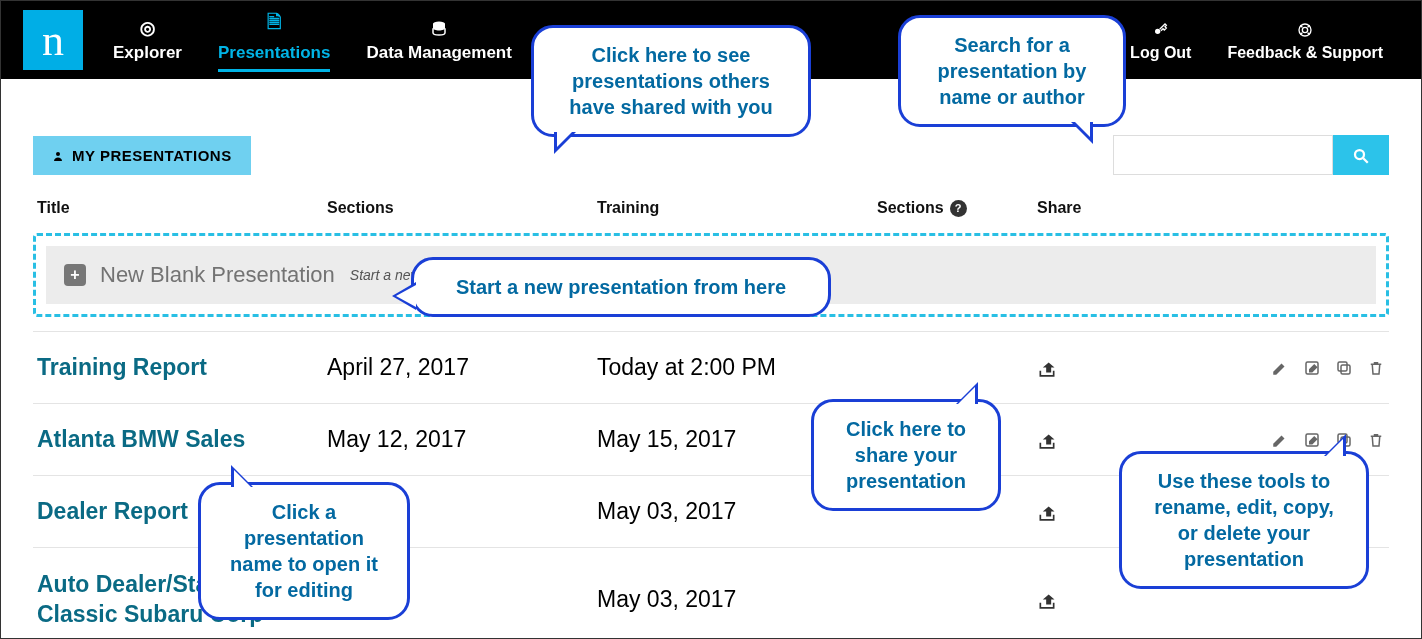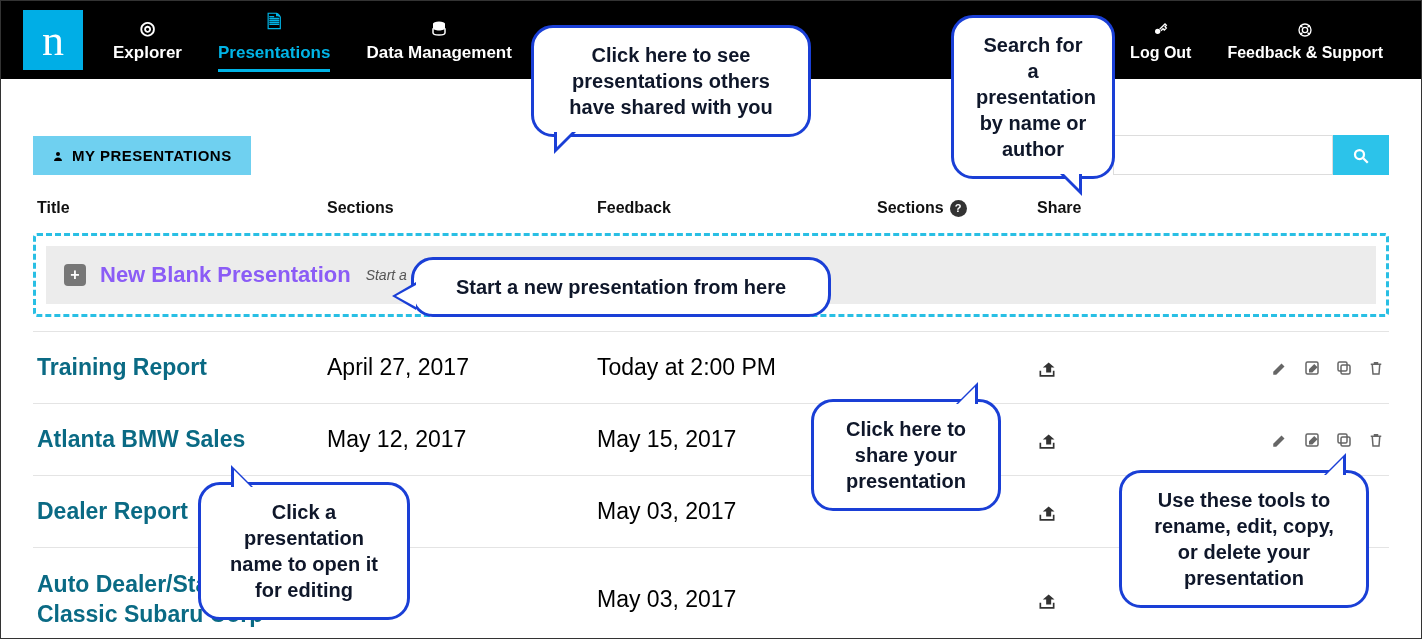--- a/index.html
+++ b/index.html
@@ -101,21 +101,21 @@
   .new-row {
     background:#ececec;
     padding: 16px 18px;
     display:flex; align-items:center;
     cursor:pointer;
   }
   .plus-box {
     width:22px;height:22px;background:#777;border-radius:4px;color:#fff;
     display:flex;align-items:center;justify-content:center;font-weight:900;font-size:16px;margin-right:14px;
   }
-  .new-title { font-size:22px; font-weight:700; color:#8b5cf6; margin-right:15px;}
+  .new-title { font-size:22px; font-weight:400; color:#737373; margin-right:15px;}
   .new-sub { font-style:italic; color:#555; font-size:14px;}
 
   
   .row {
     display:flex; align-items:center;
     border-top:1px solid #e4e4e4;
     padding: 22px 4px;
     font-size:23px;
   }
   .row:last-child { border-bottom:1px solid #e4e4e4; }
@@ -127,21 +127,21 @@
   
   .callout {
     position:absolute;
     background:#fff;
     border:3px solid #1a3fd6;
     border-radius:22px;
     padding: 14px 22px;
     font-size:20px;
     font-weight:700;
     text-align:center;
-    color:#0f172a;
+    color:#0369a1;
     box-shadow:none;
     z-index:50;
     line-height:1.3;
   }
   .callout .tail {
     position:absolute;
     width:0;height:0;
   }
   
   .tail-bl { 
@@ -262,21 +262,21 @@
             <circle cx="10" cy="10" r="6"></circle>
             <path d="M15 15l6 6"></path>
           </svg>
       </button>
     </div>
   </div>
 
   <div class="thead">
     <div class="col-title">Title</div>
     <div class="col-created">Sections</div>
-    <div class="col-modified">Feedback</div>
+    <div class="col-modified">Training</div>
     <div class="col-sections">
       <span>Sections</span>
       <span class="help-circle">?</span>
     </div>
     <div class="col-share">Share</div>
     <div class="col-tools"></div>
   </div>
 
   <div class="new-wrapper">
     <div class="new-row">
@@ -383,36 +383,36 @@
     </div>
 
   </div>
 </div>
 
 <div class="callout" style="top:24px; left:530px; width:280px;">
   <span>Click here to see presentations others have shared with you</span>
   <div class="tail tail-bl"></div>
 </div>
 
-<div class="callout" style="top:14px; left:950px; width:164px;">
+<div class="callout" style="top:14px; left:897px; width:228px;">
   <span>Search for a presentation by name or author</span>
   <div class="tail tail-br"></div>
 </div>
 
 <div class="callout" style="top:256px; left:410px; width:420px;">
   <span>Start a new presentation from here</span>
   <div class="tail tail-left"></div>
 </div>
 
 <div class="callout" style="top:398px; left:810px; width:190px;">
   <span>Click here to share your presentation</span>
   <div class="tail tail-tr"></div>
 </div>
 
 <div class="callout" style="top:470px; left:197px; width:212px;margin-top:11px;">
   <span>Click a presentation name to open it for editing</span>
   <div class="tail tail-tl"></div>
 </div>
 
-<div class="callout" style="top:469px; left:1118px; width:250px;">
+<div class="callout" style="top:450px; left:1118px; width:250px;">
   <span>Use these tools to rename, edit, copy, or delete your presentation</span>
   <div class="tail tail-tr"></div>
 </div>
 
 </body></html>

